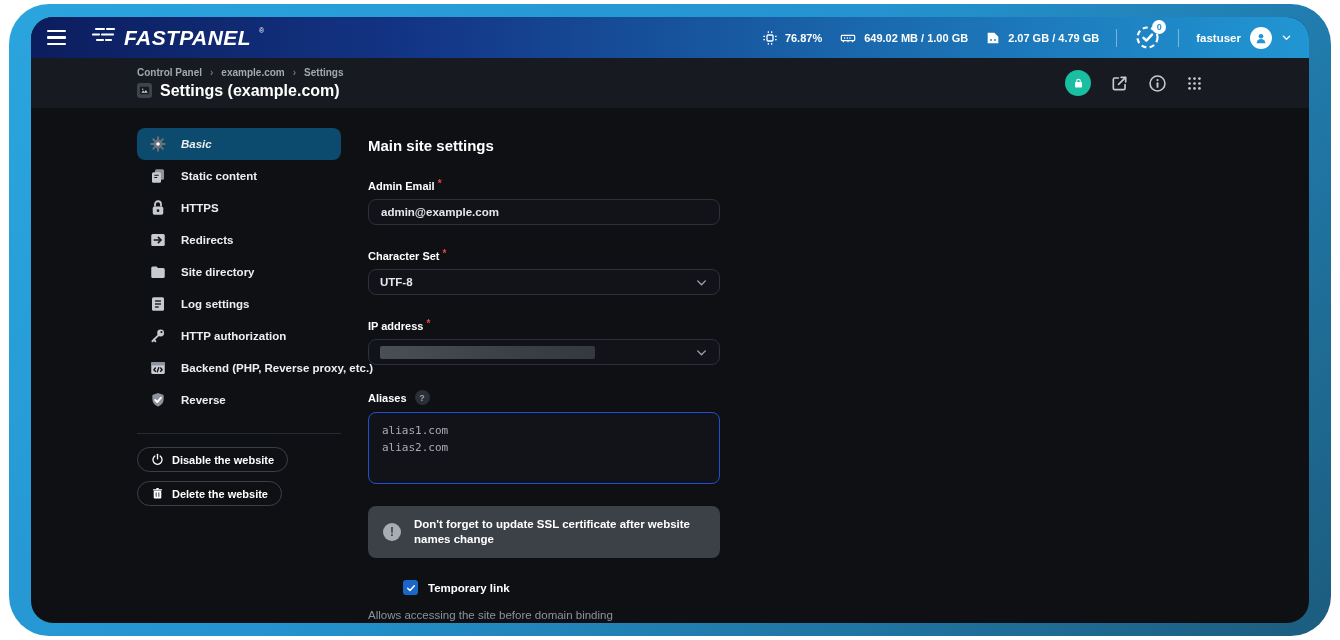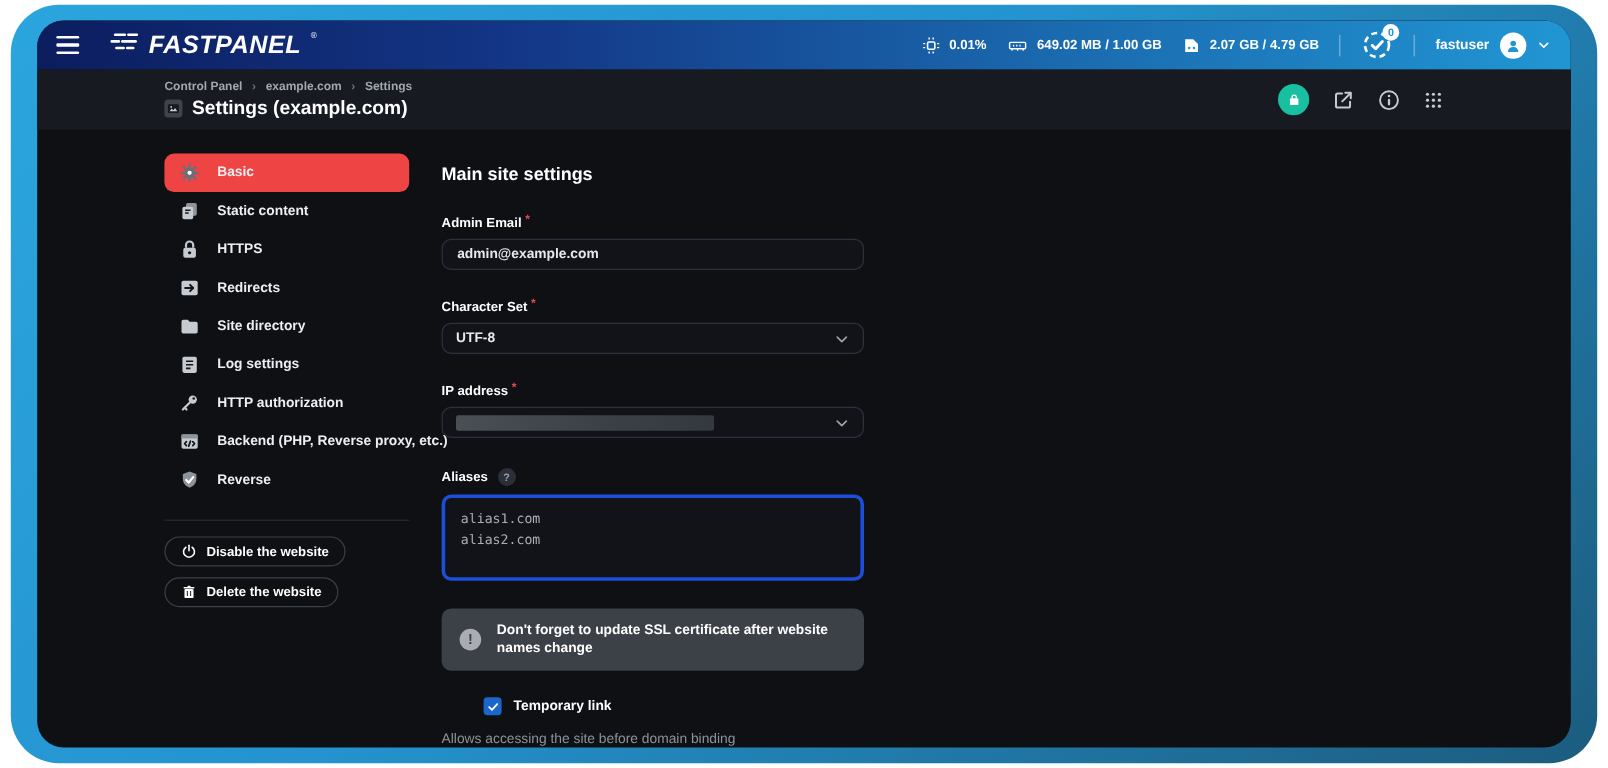--- a/index.html
+++ b/index.html
@@ -43,21 +43,21 @@
   .head-icons { margin-left:auto; display:flex; align-items:center; gap:19px; }
   .market { width:26px; height:26px; border-radius:50%; background:#19bfa1;
             display:flex; align-items:center; justify-content:center; cursor:pointer; }
   .head-ic { cursor:pointer; display:flex; }
 
   
   .content { display:flex; padding:20px 0 0 106px; }
   .sidebar { width:204px; flex:none; }
   .nav-item { height:32px; display:flex; align-items:center; gap:14px; padding:0 12px;
               border-radius:8px; cursor:pointer; }
-  .nav-item.active { background:#ef4444; }
+  .nav-item.active { background:#0c4a6e;font-style:italic; }
   .nav-icon { width:18px; height:18px; display:flex; flex:none; }
   .nav-label { font-size:11.5px; font-weight:700; color:#edeef0; white-space:nowrap; }
   .sidebar-divider { border-top:1px solid #272b33; margin:17px 0 13px; }
   .side-btn { display:inline-flex; align-items:center; gap:8px; height:25px; padding:0 13px;
               border:1px solid #3a4049; border-radius:14px; background:transparent; color:#fff;
               font-size:11px; font-weight:700; margin-bottom:9px; cursor:pointer;
               font-family:inherit; white-space:nowrap; }
 
   .main { margin-left:27px; width:352px; }
   .main-heading { font-size:15px; font-weight:700; color:#fff; margin:9px 0 26px; }
@@ -70,21 +70,21 @@
                 justify-content:center; margin-left:8px; cursor:pointer; }
   .text-input { width:100%; height:26px; background:#111318; border:1px solid #2c313c;
                 border-radius:8px; color:#e6e8eb; font-size:11.5px; font-weight:600;
                 padding:0 12px; font-family:inherit; outline:none; }
   .select { width:100%; height:26px; background:#111318; border:1px solid #2c313c;
             border-radius:8px; color:#e6e8eb; font-size:11.5px; font-weight:600;
             padding:0 11px; display:flex; align-items:center; justify-content:space-between;
             cursor:pointer; }
   .redacted { width:215px; height:13px; border-radius:2px;
               background:linear-gradient(90deg,#4a4e55 0%,#3b3f46 60%,#34383f 100%); }
-  .textarea { width:100%; height:72px; background:#111318; border:3px solid #1d4ed8;
+  .textarea { width:100%; height:72px; background:#111318; border:1px solid #1d4ed8;
               border-radius:8px; color:#a9aeb6; font-family:"DejaVu Sans Mono",monospace;
               font-size:11px; line-height:17px; padding:9px 13px; resize:none; outline:none; }
   .aliases-field { margin-bottom:18px; }
 
   .warning { display:flex; align-items:center; gap:13px; background:#3c4047; border-radius:8px;
              padding:11px 15px; }
   .warn-icon { width:18px; height:18px; border-radius:50%; background:#a9adb3; color:#3c4047;
                font-weight:800; font-size:12px; display:flex; align-items:center;
                justify-content:center; flex:none; }
   .warn-text { font-size:11.5px; font-weight:700; color:#fff; line-height:15px; }
@@ -130,21 +130,21 @@
                 <line x1="9.5" y1="2" x2="9.5" y2="4.5"></line>
                 <line x1="14.5" y1="2" x2="14.5" y2="4.5"></line>
                 <line x1="9.5" y1="19.5" x2="9.5" y2="22"></line>
                 <line x1="14.5" y1="19.5" x2="14.5" y2="22"></line>
                 <line x1="2" y1="9.5" x2="4.5" y2="9.5"></line>
                 <line x1="2" y1="14.5" x2="4.5" y2="14.5"></line>
                 <line x1="19.5" y1="9.5" x2="22" y2="9.5"></line>
                 <line x1="19.5" y1="14.5" x2="22" y2="14.5"></line>
               </g>
         </svg>
-        <span>0.01%</span>
+        <span>76.87%</span>
       </div>
       <div class="stat">
         <svg width="18" height="16" viewBox="0 0 24 24">
           <rect x="2" y="8" width="20" height="8" rx="1.2" fill="none" stroke="#fff" stroke-width="1.8"></rect>
           <g stroke="#fff" stroke-width="1.6">
                 <line x1="7" y1="11" x2="7" y2="13"></line>
                 <line x1="11" y1="11" x2="11" y2="13"></line>
                 <line x1="15" y1="11" x2="15" y2="13"></line>
                 <line x1="5" y1="16" x2="5" y2="18.5"></line>
                 <line x1="12" y1="16" x2="12" y2="18.5"></line>

